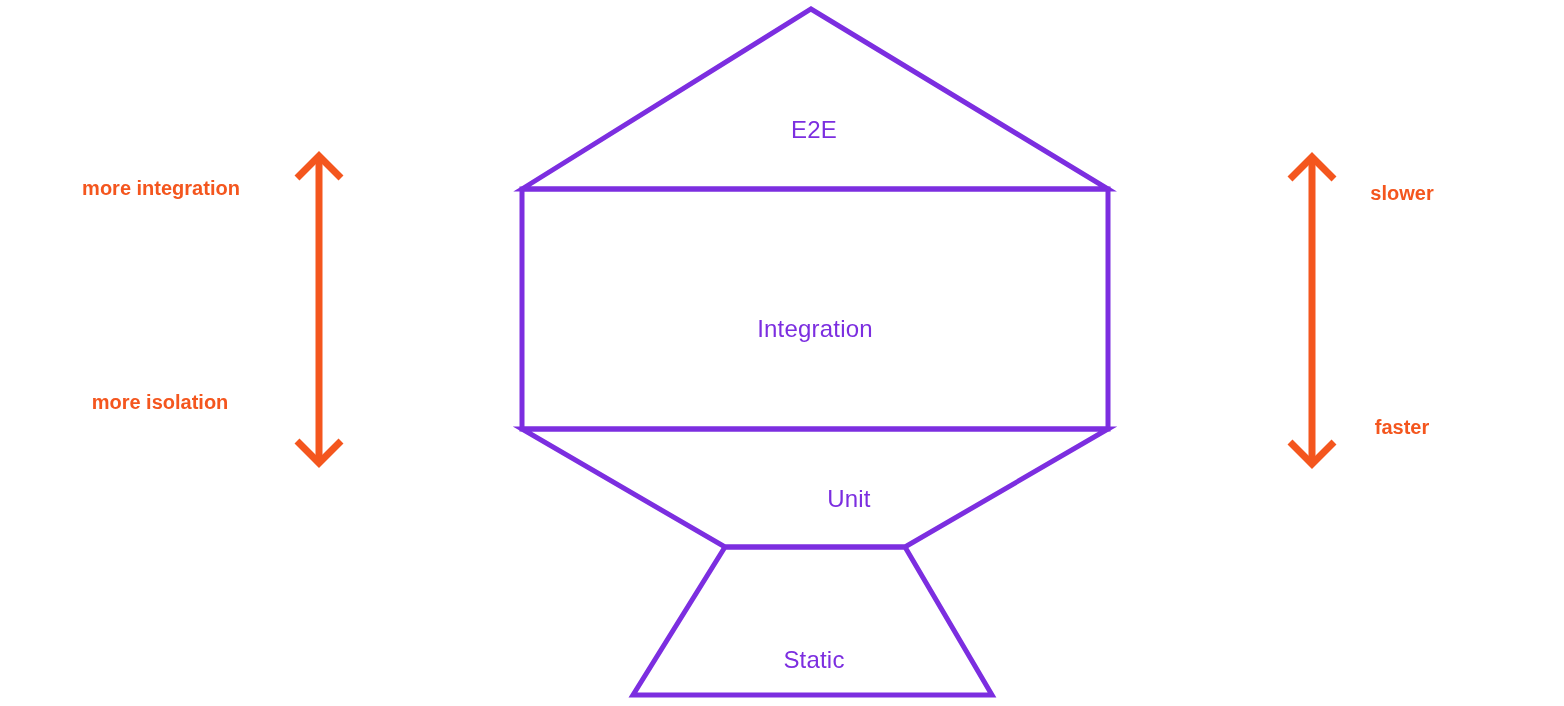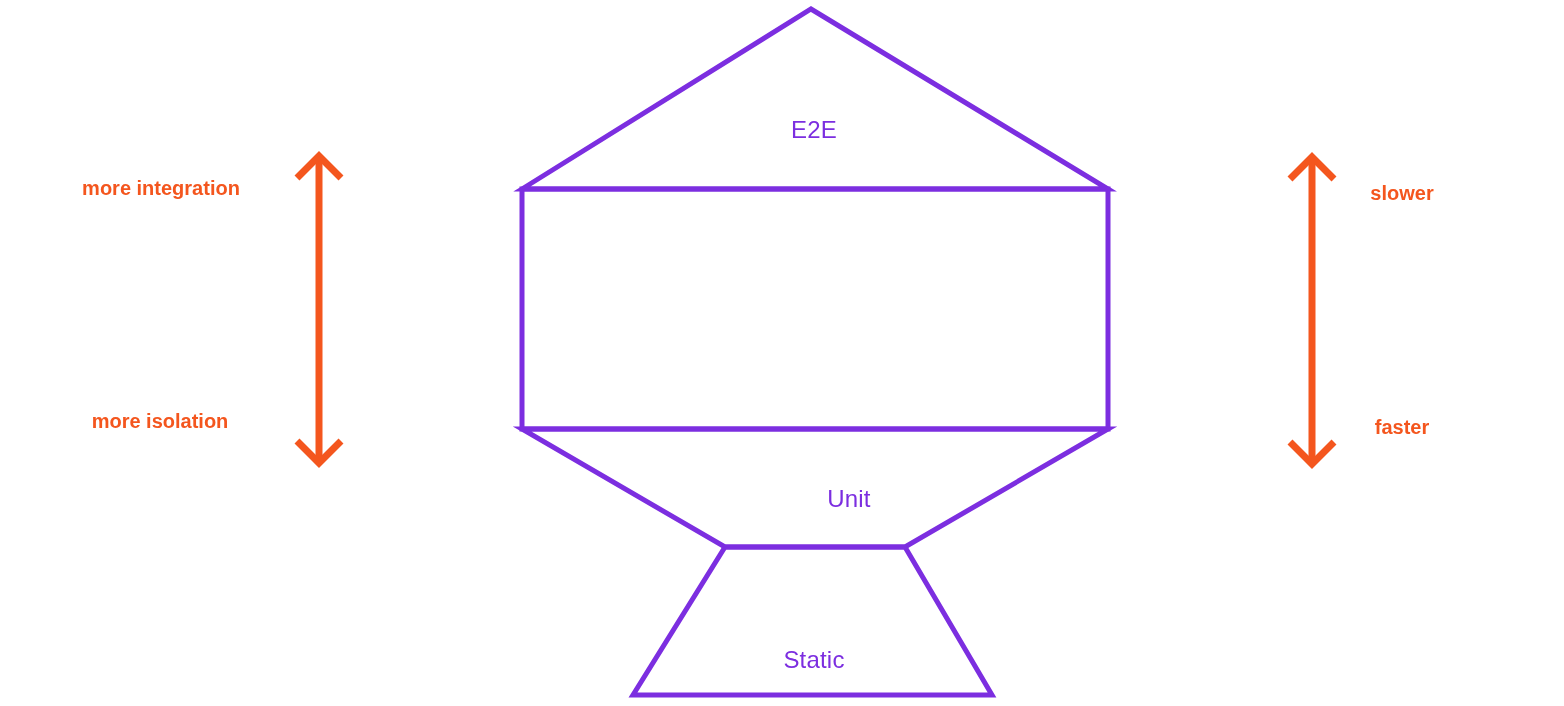--- a/index.html
+++ b/index.html
@@ -56,21 +56,21 @@
   .axis-label {
     color: var(--accent-orange, #F4561E);
     font-size: 20px;
     font-weight: 700;
   }
   .label-e2e          { left: 814px;  top: 113px; }
   .label-integration  { left: 815px;  top: 312px; }
   .label-unit         { left: 849px;  top: 482px; }
   .label-static       { left: 814px;  top: 643px; }
   .label-more-integration { left: 161px;  top: 188px; }
-  .label-more-isolation   { left: 160px;  top: 421px; }
+  .label-more-isolation   { left: 160px;  top: 402px; }
   .label-slower       { left: 1402px; top: 193px; }
   .label-faster       { left: 1402px; top: 427px; text-align: right; }
 </style>
 </head>
 <body>
 
 <div class="canvas">
 
   <svg class="diagram-svg" viewBox="0 0 1564 706" aria-hidden="true">
 
@@ -86,20 +86,21 @@
     </g>
 
     <g>
       <line class="orange-arrow" x1="1312" y1="161" x2="1312" y2="460"></line>
       <polyline class="orange-arrow" points="1290,179 1312,157 1334,179"></polyline>
       <polyline class="orange-arrow" points="1290,442 1312,464 1334,442"></polyline>
     </g>
   </svg>
 
   <div class="label level-label label-e2e">E2E</div>
+  <div class="label level-label label-integration">Integration</div>
   <div class="label level-label label-unit">Unit</div>
   <div class="label level-label label-static">Static</div>
 
   <div class="label axis-label label-more-integration">more integration</div>
   <div class="label axis-label label-more-isolation">more isolation</div>
 
   <div class="label axis-label label-slower">slower</div>
   <div class="label axis-label label-faster">faster</div>
 
 </div>

